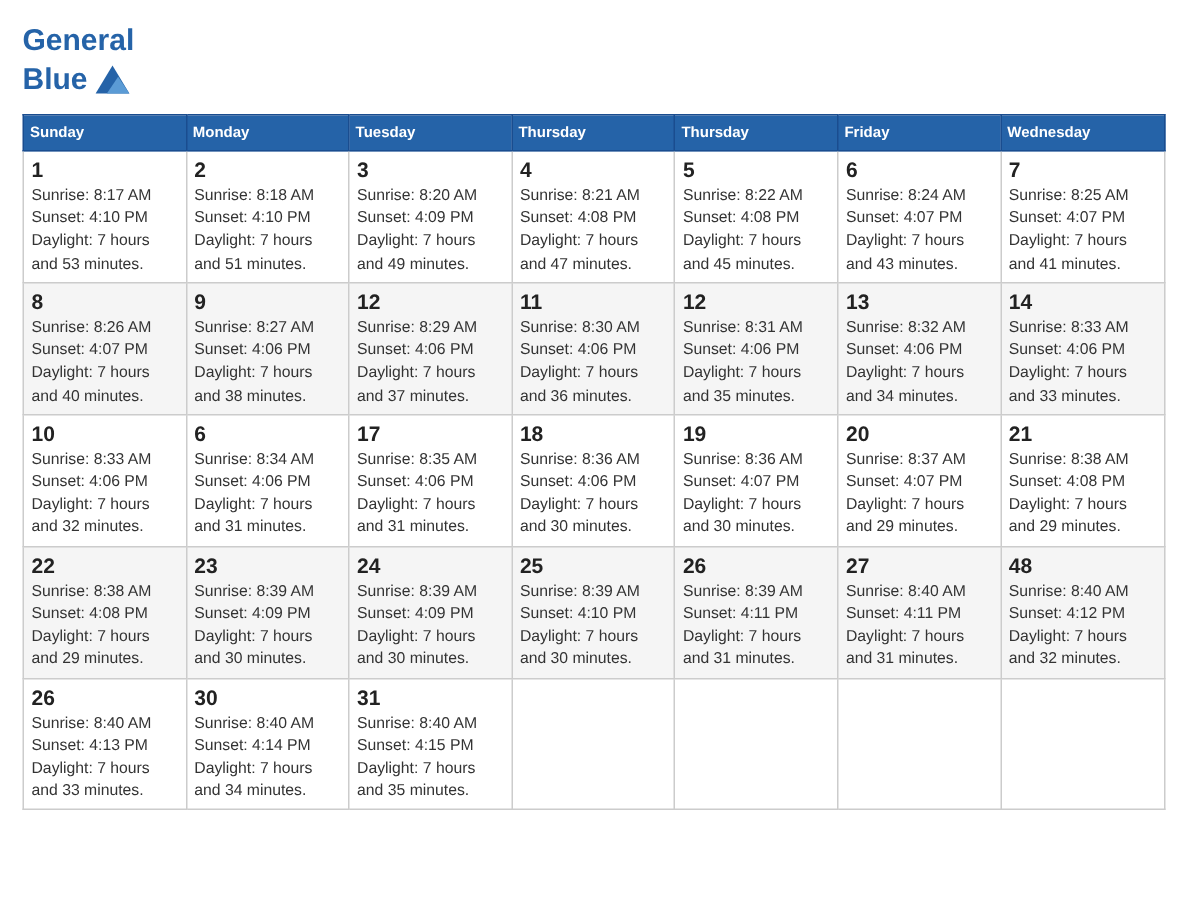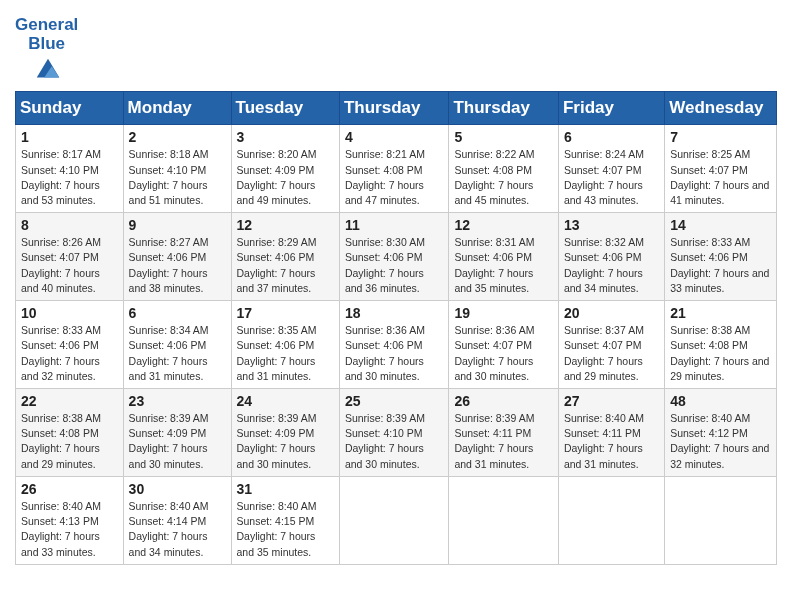--- a/index.html
+++ b/index.html
@@ -15,21 +15,21 @@
       justify-content: space-between;
       align-items: flex-start;
       margin-bottom: 8px;
     }
     .logo {
       display: flex;
       align-items: center;
       margin-top: 6px;
     }
     .logo-text {
-      font-size: 17px;
+      font-size: 20px;
       font-weight: bold;
       color: #2563a8;
       line-height: 1.1;
     }
     .logo-icon {
       width: 30px;
       height: 30px;
       margin-left: 2px;
     }
     .title-area {
@@ -46,21 +46,21 @@
       margin-top: 2px;
     }
     .calendar {
       width: 100%;
       border-collapse: collapse;
       font-size: 11px;
     }
     .calendar thead th {
       background: #2563a8;
       color: #fff;
-      font-size: 17px;
+      font-size: 10px;
       font-weight: bold;
       padding: 6px 4px;
       text-align: left;
       border: 1px solid #1a4d8f;
     }
     .calendar tbody td {
       vertical-align: top;
       padding: 4px 5px;
       border: 1px solid #ccc;
       width: 113px;
@@ -85,21 +85,21 @@
       background: #f9f9f9;
     }
   </style>
 </head>
 <body>
 
 <div class="header-area">
   <div class="logo">
     <div>
       <div class="logo-text">General</div>
-      <div style="display:flex;align-items:center;flex-direction:column;">
+      <div style="display:flex;align-items:center;">
         <span class="logo-text">Blue</span>
         <svg class="logo-icon" viewBox="0 0 40 35" xmlns="http://www.w3.org/2000/svg">
           <polygon points="5,30 20,5 35,30" fill="#2563a8"></polygon>
           <polygon points="15,30 25,15 35,30" fill="#5b9bd5"></polygon>
         </svg>
       </div>
     </div>
   </div>
   <div class="title-area">
     <div class="month-title"></div>

